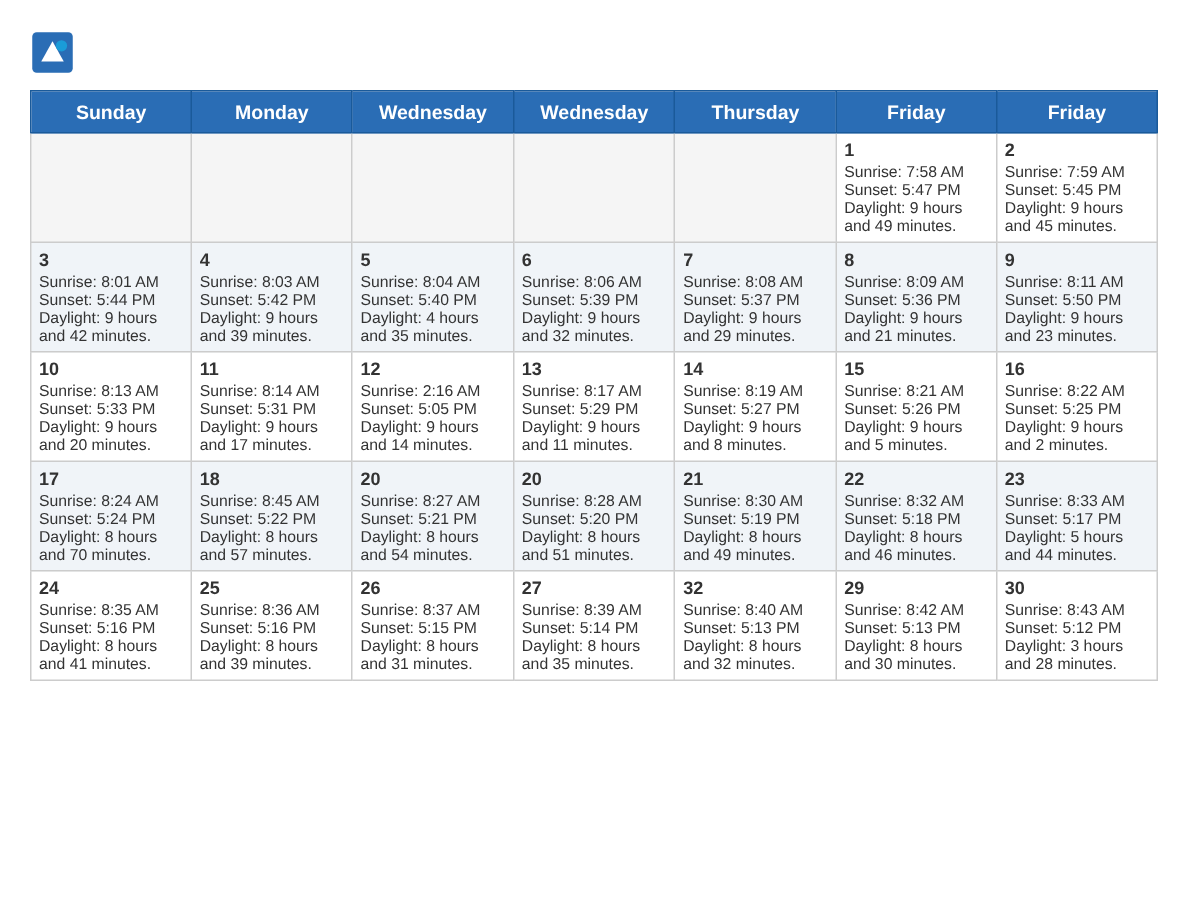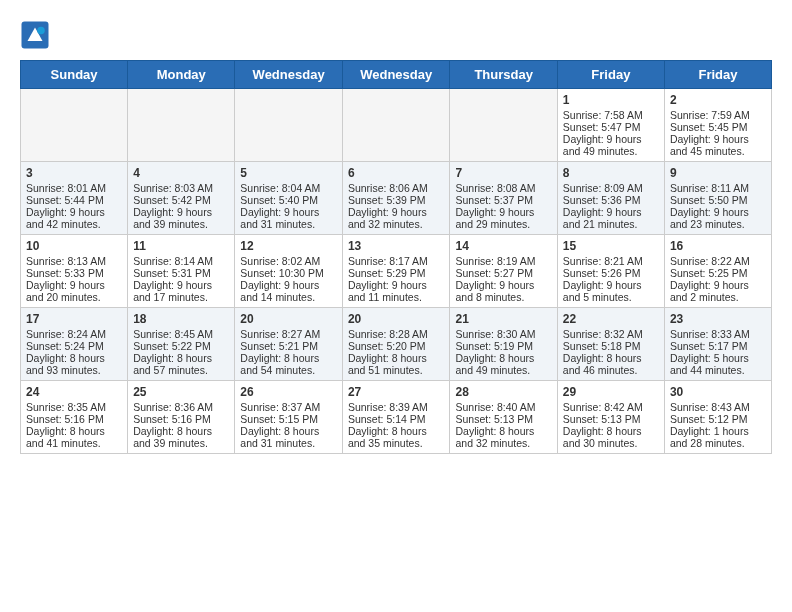--- a/index.html
+++ b/index.html
@@ -144,21 +144,21 @@
         <td>
           <span class="day-num">4</span>
           <div>Sunrise: 8:03 AM</div>
           <div>Sunset: 5:42 PM</div>
           <div>Daylight: 9 hours and 39 minutes.</div>
         </td>
         <td>
           <span class="day-num">5</span>
           <div>Sunrise: 8:04 AM</div>
           <div>Sunset: 5:40 PM</div>
-          <div>Daylight: 9 hours and 31 minutes.</div>
+          <div>Daylight: 4 hours and 35 minutes.</div>
         </td>
         <td>
           <span class="day-num">6</span>
           <div>Sunrise: 8:06 AM</div>
           <div>Sunset: 5:39 PM</div>
           <div>Daylight: 9 hours and 32 minutes.</div>
         </td>
         <td>
           <span class="day-num">7</span>
           <div>Sunrise: 8:08 AM</div>
@@ -186,22 +186,22 @@
           <div>Daylight: 9 hours and 20 minutes.</div>
         </td>
         <td>
           <span class="day-num">11</span>
           <div>Sunrise: 8:14 AM</div>
           <div>Sunset: 5:31 PM</div>
           <div>Daylight: 9 hours and 17 minutes.</div>
         </td>
         <td>
           <span class="day-num">12</span>
-          <div>Sunrise: 8:02 AM</div>
-          <div>Sunset: 10:30 PM</div>
+          <div>Sunrise: 2:16 AM</div>
+          <div>Sunset: 5:05 PM</div>
           <div>Daylight: 9 hours and 14 minutes.</div>
         </td>
         <td>
           <span class="day-num">13</span>
           <div>Sunrise: 8:17 AM</div>
           <div>Sunset: 5:29 PM</div>
           <div>Daylight: 9 hours and 11 minutes.</div>
         </td>
         <td>
           <span class="day-num">14</span>
@@ -220,21 +220,21 @@
           <div>Sunrise: 8:22 AM</div>
           <div>Sunset: 5:25 PM</div>
           <div>Daylight: 9 hours and 2 minutes.</div>
         </td>
       </tr>
       <tr>
         <td>
           <span class="day-num">17</span>
           <div>Sunrise: 8:24 AM</div>
           <div>Sunset: 5:24 PM</div>
-          <div>Daylight: 8 hours and 93 minutes.</div>
+          <div>Daylight: 8 hours and 70 minutes.</div>
         </td>
         <td>
           <span class="day-num">18</span>
           <div>Sunrise: 8:45 AM</div>
           <div>Sunset: 5:22 PM</div>
           <div>Daylight: 8 hours and 57 minutes.</div>
         </td>
         <td>
           <span class="day-num">20</span>
           <div>Sunrise: 8:27 AM</div>
@@ -285,32 +285,32 @@
           <div>Sunset: 5:15 PM</div>
           <div>Daylight: 8 hours and 31 minutes.</div>
         </td>
         <td>
           <span class="day-num">27</span>
           <div>Sunrise: 8:39 AM</div>
           <div>Sunset: 5:14 PM</div>
           <div>Daylight: 8 hours and 35 minutes.</div>
         </td>
         <td>
-          <span class="day-num">28</span>
+          <span class="day-num">32</span>
           <div>Sunrise: 8:40 AM</div>
           <div>Sunset: 5:13 PM</div>
           <div>Daylight: 8 hours and 32 minutes.</div>
         </td>
         <td>
           <span class="day-num">29</span>
           <div>Sunrise: 8:42 AM</div>
           <div>Sunset: 5:13 PM</div>
           <div>Daylight: 8 hours and 30 minutes.</div>
         </td>
         <td>
           <span class="day-num">30</span>
           <div>Sunrise: 8:43 AM</div>
           <div>Sunset: 5:12 PM</div>
-          <div>Daylight: 1 hours and 28 minutes.</div>
+          <div>Daylight: 3 hours and 28 minutes.</div>
         </td>
       </tr>
     </tbody>
 </table>
 
 </body></html>

